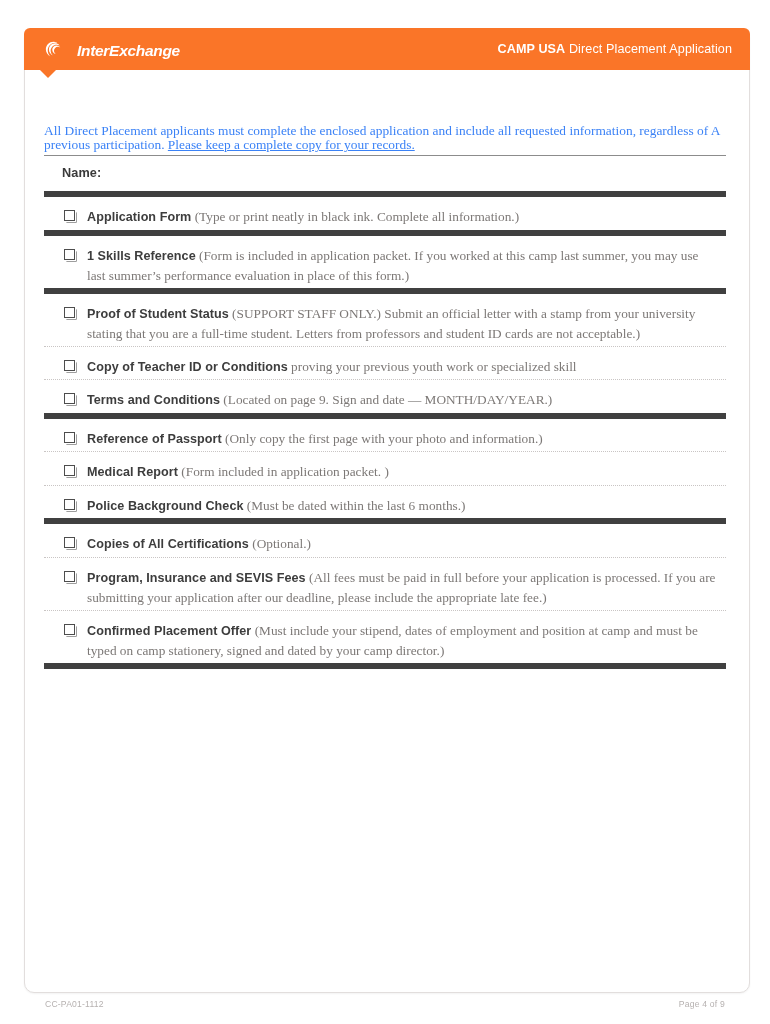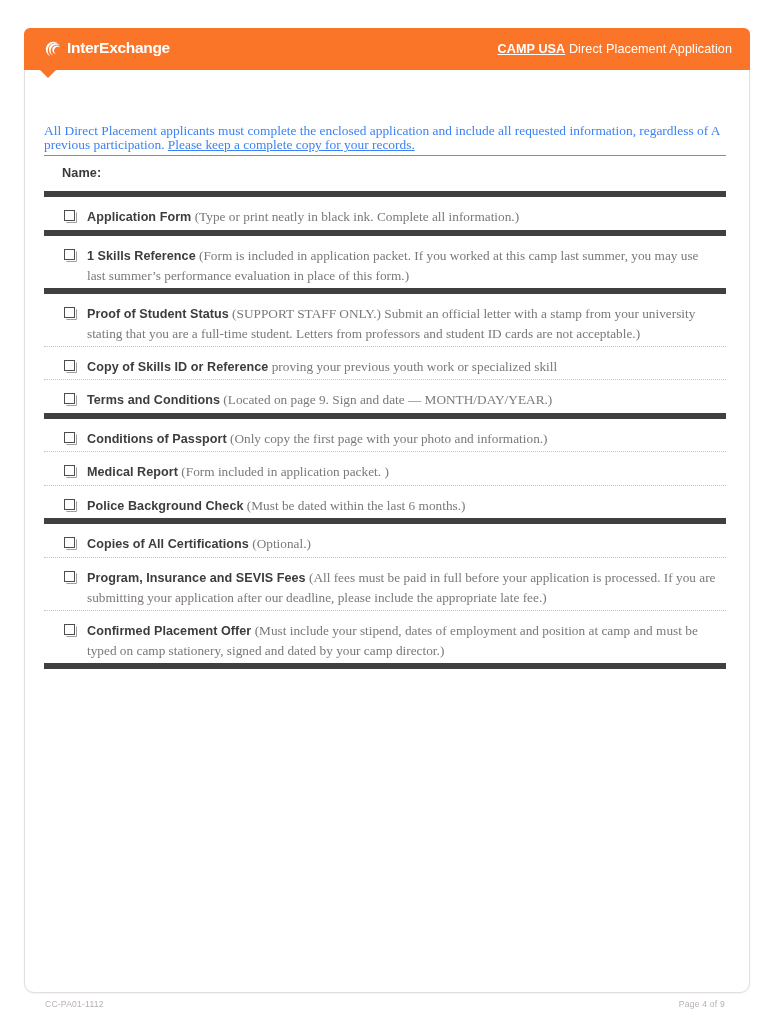--- a/index.html
+++ b/index.html
@@ -61,22 +61,23 @@
     width: 0;
     height: 0;
     border-left: 9px solid transparent;
     border-right: 9px solid transparent;
     border-top: 9px solid #fa7528;
   }
 
   
   .logo-group {
     display: flex;
-    align-items: flex-start;
-    gap: 5px;
+    align-items: flex-end;
+    gap: 15px;
+    font-style: italic;
   }
   .logo-mark {
     width: 19px;
     height: 19px;
     display: block;
     flex: none;
   }
   .logo-text {
     color: #ffffff;
     font-size: 15.5px;
@@ -88,21 +89,20 @@
 
   .header-title {
     color: #ffffff;
     font-size: 12.6px;
     line-height: 1;
     white-space: nowrap;
     letter-spacing: 0.1px;
   }
   .header-title .strong {
     font-weight: 700;
-    text-decoration: underline;
   }
 
   
   .intro {
     position: absolute;
     left: 44px;
     top: 111px;
     width: 688px;
     font-family: "Liberation Serif", serif;
     font-size: 13.4px;
@@ -231,33 +231,33 @@
       <div class="row dotted">
         <div class="checkbox-cell">
           <span class="checkbox"></span>
         </div>
         <div class="item-text"><span class="bold">Proof of Student Status</span><span> (SUPPORT STAFF ONLY.) Submit an official letter with a stamp from your university stating that you are a full-time student. Letters from professors and student ID cards are not acceptable.)</span></div>
       </div>
       <div class="row dotted">
         <div class="checkbox-cell">
           <span class="checkbox"></span>
         </div>
-        <div class="item-text"><span class="bold">Copy of Skills ID or Reference</span><span> proving your previous youth work or specialized skill</span></div>
+        <div class="item-text"><span class="bold">Copy of Teacher ID or Conditions</span><span> proving your previous youth work or specialized skill</span></div>
       </div>
       <div class="row solid">
         <div class="checkbox-cell">
           <span class="checkbox"></span>
         </div>
         <div class="item-text"><span class="bold">Terms and Conditions</span><span> (Located on page 9. Sign and date — MONTH/DAY/YEAR.)</span></div>
       </div>
       <div class="row dotted">
         <div class="checkbox-cell">
           <span class="checkbox"></span>
         </div>
-        <div class="item-text"><span class="bold">Conditions of Passport</span><span> (Only copy the first page with your photo and information.)</span></div>
+        <div class="item-text"><span class="bold">Reference of Passport</span><span> (Only copy the first page with your photo and information.)</span></div>
       </div>
       <div class="row dotted">
         <div class="checkbox-cell">
           <span class="checkbox"></span>
         </div>
         <div class="item-text"><span class="bold">Medical Report</span><span> (Form included in application packet. )</span></div>
       </div>
       <div class="row solid">
         <div class="checkbox-cell">
           <span class="checkbox"></span>

